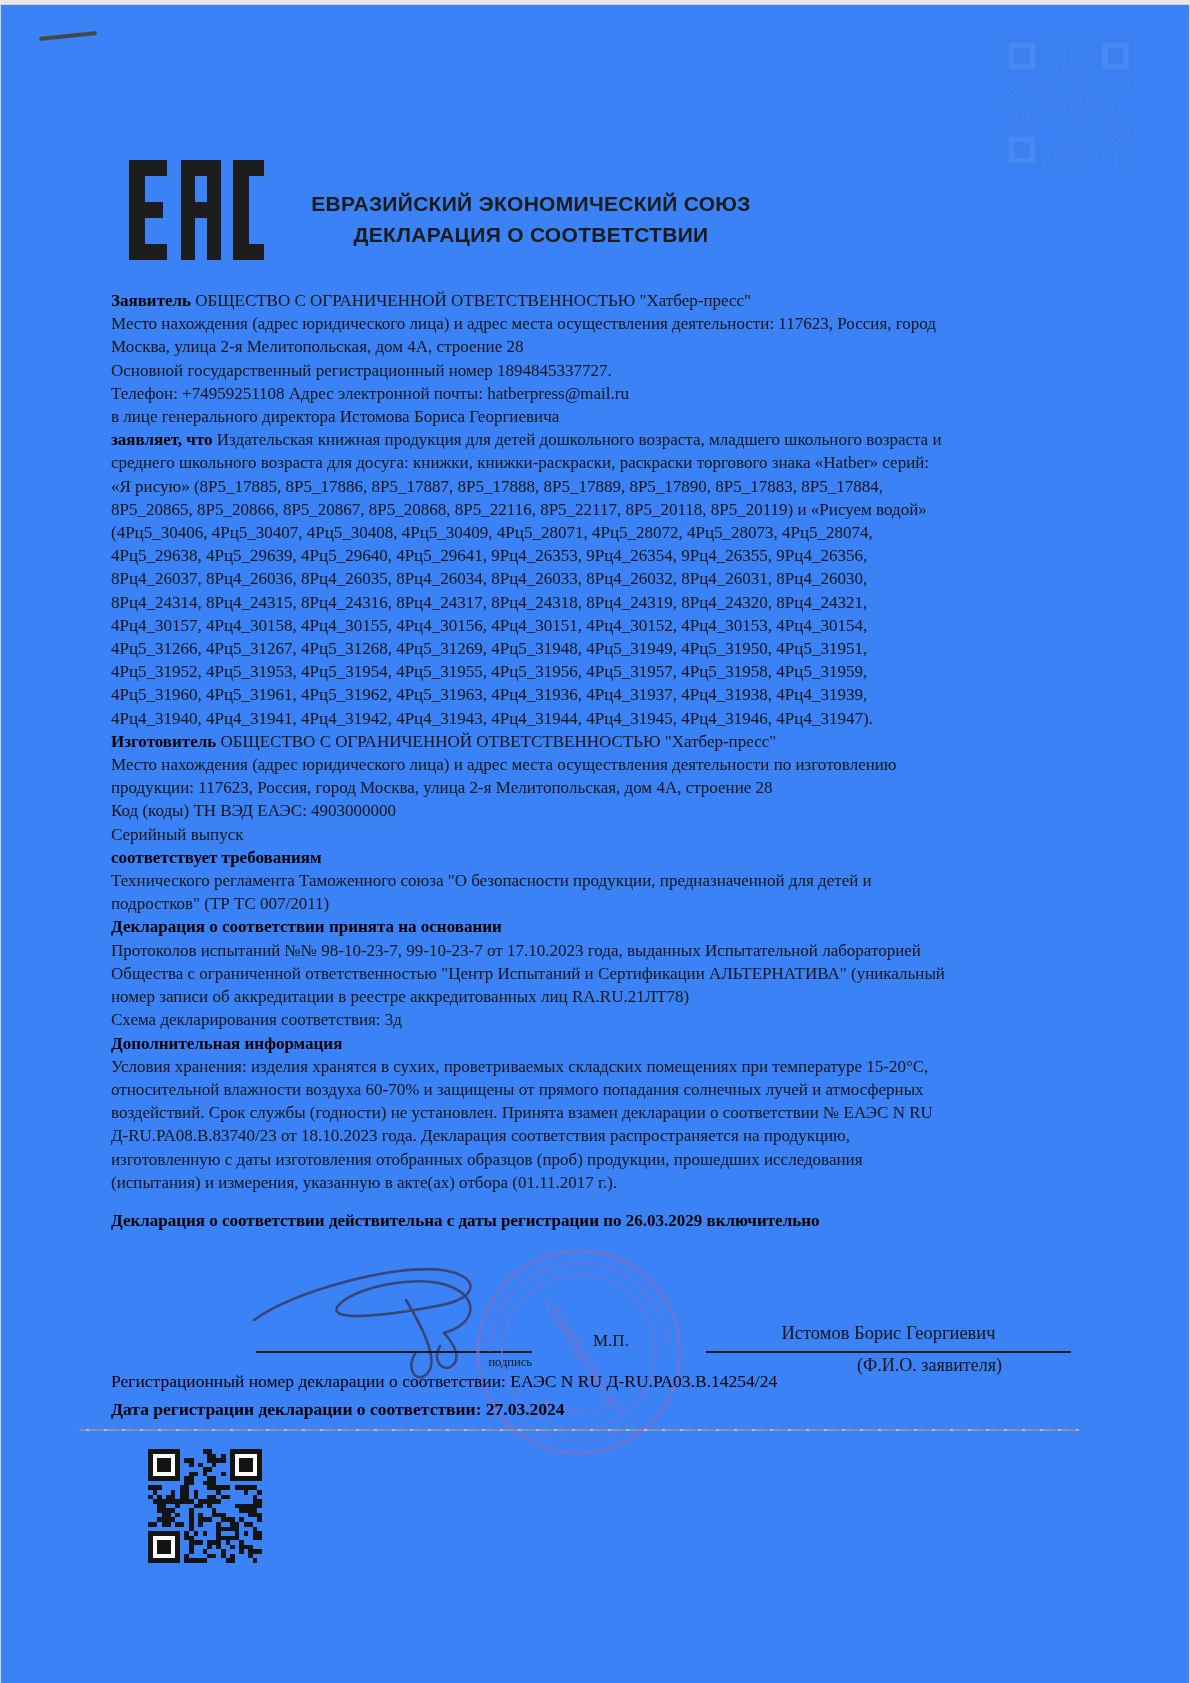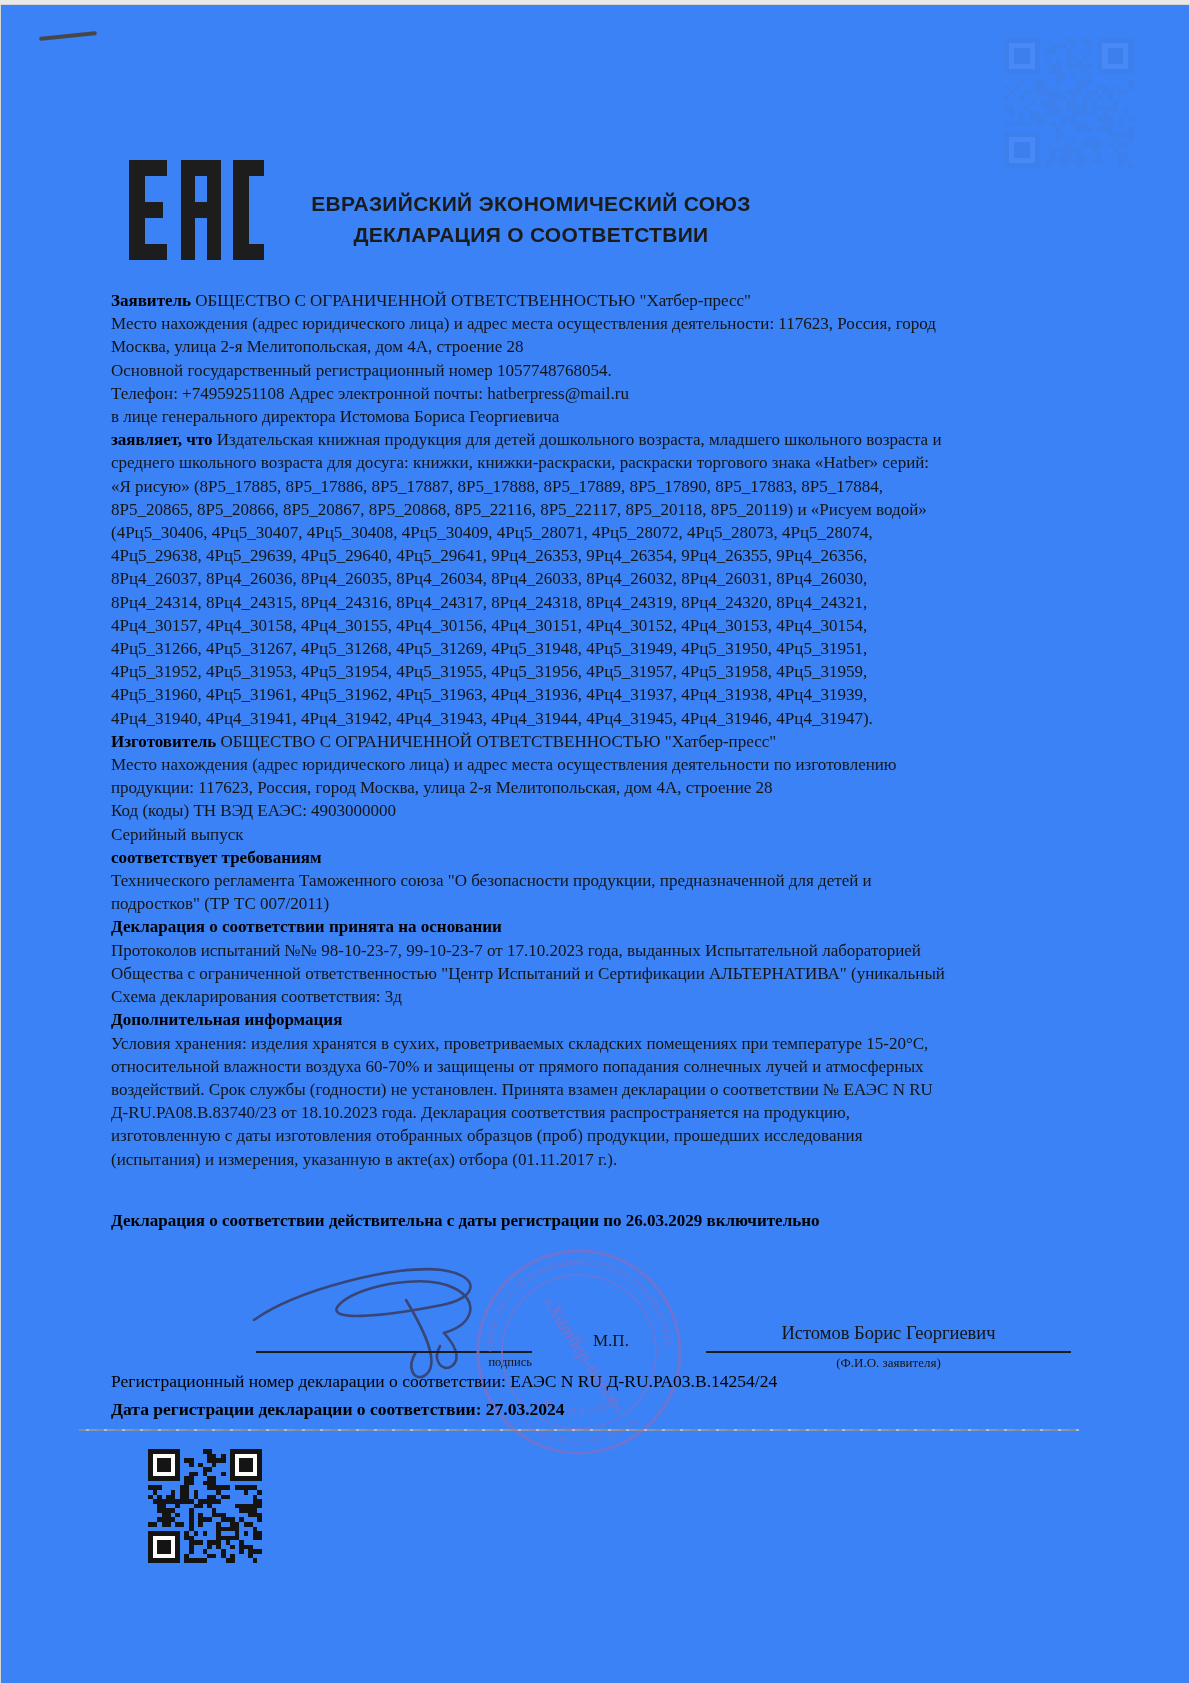--- a/index.html
+++ b/index.html
@@ -24,21 +24,21 @@
   .doc-body .line{white-space:nowrap;}
   .doc-body .b{font-weight:bold;color:#000;}
   .validity{left:110px;top:1206px;font-size:17px;font-weight:bold;white-space:nowrap;color:#000;text-align:center;}
   
   .signature-svg{left:245px;top:1243px;width:320px;height:135px;}
   .sig-line{left:255px;top:1346px;width:276px;border-top:2px solid #1c1c1c;}
   .sig-caption{left:255px;top:1350px;width:276px;text-align:right;font-size:12.5px;}
   .mp-label{left:592px;top:1326px;font-size:17px;}
   .fio-name{left:705px;top:1318px;width:365px;text-align:center;font-size:18.5px;}
   .fio-line{left:705px;top:1346px;width:365px;border-top:2px solid #1c1c1c;}
-  .fio-caption{left:705px;top:1350px;width:365px;text-align:center;font-size:13px;}
+  .fio-caption{left:746px;top:1350px;width:365px;text-align:center;font-size:18px;}
   .stamp{left:472px;top:1241px;width:212px;height:212px;opacity:.82;}
   .stamp text{font-family:"Liberation Serif","DejaVu Serif",serif;}
   
   .reg-number{left:110px;top:1366px;font-size:17.5px;font-weight:normal;white-space:nowrap;color:#000;}
   .reg-date{left:110px;top:1394px;font-size:17.5px;font-weight:bold;white-space:nowrap;color:#000;}
   .separator{left:78px;top:1424px;width:1000px;height:2px;opacity:.85;
     background:repeating-linear-gradient(90deg,#8f8f8f 0 7px,#c6c6c6 7px 10px,#9a9a9a 10px 18px);}
   .qr-code{left:147px;top:1444px;width:114px;height:114px;}
 </style>
 </head>
@@ -291,21 +291,21 @@
 
   <div class="abs doc-title">
     <div>ЕВРАЗИЙСКИЙ ЭКОНОМИЧЕСКИЙ СОЮЗ</div>
     <div>ДЕКЛАРАЦИЯ О СООТВЕТСТВИИ</div>
   </div>
 
   <div class="abs doc-body">
       <div class="line"><span class="b">Заявитель</span><span> ОБЩЕСТВО С ОГРАНИЧЕННОЙ ОТВЕТСТВЕННОСТЬЮ "Хатбер-пресс"</span></div>
       <div class="line"><span>Место нахождения (адрес юридического лица) и адрес места осуществления деятельности: 117623, Россия, город</span></div>
       <div class="line"><span>Москва, улица 2-я Мелитопольская, дом 4А, строение 28</span></div>
-      <div class="line"><span>Основной государственный регистрационный номер 1057748768054.</span></div>
+      <div class="line"><span>Основной государственный регистрационный номер 1894845337727.</span></div>
       <div class="line"><span>Телефон: +74959251108 Адрес электронной почты: hatberpress@mail.ru</span></div>
       <div class="line"><span>в лице генерального директора Истомова Бориса Георгиевича</span></div>
       <div class="line"><span class="b">заявляет, что</span><span> Издательская книжная продукция для детей дошкольного возраста, младшего школьного возраста и</span></div>
       <div class="line"><span>среднего школьного возраста для досуга: книжки, книжки-раскраски, раскраски торгового знака «Hatber» серий:</span></div>
       <div class="line"><span>«Я рисую» (8Р5_17885, 8Р5_17886, 8Р5_17887, 8Р5_17888, 8Р5_17889, 8Р5_17890, 8Р5_17883, 8Р5_17884,</span></div>
       <div class="line"><span>8Р5_20865, 8Р5_20866, 8Р5_20867, 8Р5_20868, 8Р5_22116, 8Р5_22117, 8Р5_20118, 8Р5_20119) и «Рисуем водой»</span></div>
       <div class="line"><span>(4Рц5_30406, 4Рц5_30407, 4Рц5_30408, 4Рц5_30409, 4Рц5_28071, 4Рц5_28072, 4Рц5_28073, 4Рц5_28074,</span></div>
       <div class="line"><span>4Рц5_29638, 4Рц5_29639, 4Рц5_29640, 4Рц5_29641, 9Рц4_26353, 9Рц4_26354, 9Рц4_26355, 9Рц4_26356,</span></div>
       <div class="line"><span>8Рц4_26037, 8Рц4_26036, 8Рц4_26035, 8Рц4_26034, 8Рц4_26033, 8Рц4_26032, 8Рц4_26031, 8Рц4_26030,</span></div>
       <div class="line"><span>8Рц4_24314, 8Рц4_24315, 8Рц4_24316, 8Рц4_24317, 8Рц4_24318, 8Рц4_24319, 8Рц4_24320, 8Рц4_24321,</span></div>
@@ -318,20 +318,21 @@
       <div class="line"><span>Место нахождения (адрес юридического лица) и адрес места осуществления деятельности по изготовлению</span></div>
       <div class="line"><span>продукции: 117623, Россия, город Москва, улица 2-я Мелитопольская, дом 4А, строение 28</span></div>
       <div class="line"><span>Код (коды) ТН ВЭД ЕАЭС: 4903000000</span></div>
       <div class="line"><span>Серийный выпуск</span></div>
       <div class="line"><span class="b">соответствует требованиям</span></div>
       <div class="line"><span>Технического регламента Таможенного союза "О безопасности продукции, предназначенной для детей и</span></div>
       <div class="line"><span>подростков" (ТР ТС 007/2011)</span></div>
       <div class="line"><span class="b">Декларация о соответствии принята на основании</span></div>
       <div class="line"><span>Протоколов испытаний №№ 98-10-23-7, 99-10-23-7 от 17.10.2023 года, выданных Испытательной лабораторией</span></div>
       <div class="line"><span>Общества с ограниченной ответственностью "Центр Испытаний и Сертификации АЛЬТЕРНАТИВА" (уникальный</span></div>
+      <div class="line"><span>номер записи об аккредитации в реестре аккредитованных лиц RA.RU.21ЛТ78)</span></div>
       <div class="line"><span>Схема декларирования соответствия: 3д</span></div>
       <div class="line"><span class="b">Дополнительная информация</span></div>
       <div class="line"><span>Условия хранения: изделия хранятся в сухих, проветриваемых складских помещениях при температуре 15-20°С,</span></div>
       <div class="line"><span>относительной влажности воздуха 60-70% и защищены от прямого попадания солнечных лучей и атмосферных</span></div>
       <div class="line"><span>воздействий. Срок службы (годности) не установлен. Принята взамен декларации о соответствии № ЕАЭС N RU</span></div>
       <div class="line"><span>Д-RU.РА08.В.83740/23 от 18.10.2023 года. Декларация соответствия распространяется на продукцию,</span></div>
       <div class="line"><span>изготовленную с даты изготовления отобранных образцов (проб) продукции, прошедших исследования</span></div>
       <div class="line"><span>(испытания) и измерения, указанную в акте(ах) отбора (01.11.2017 г.).</span></div>
     </div>
 

